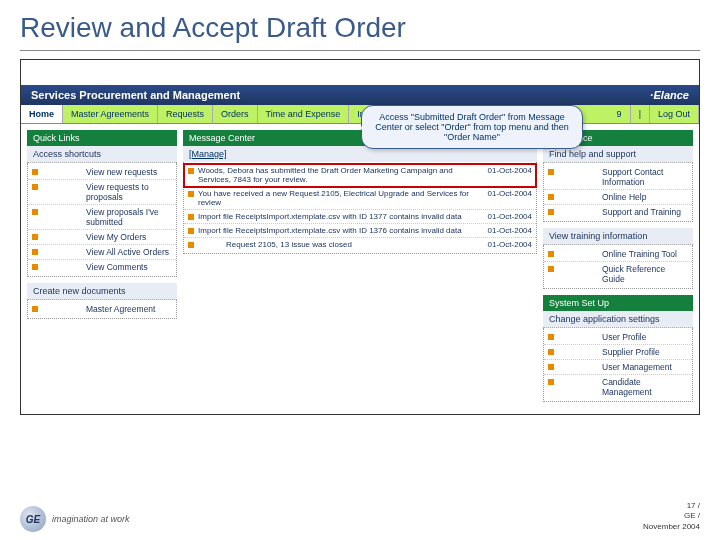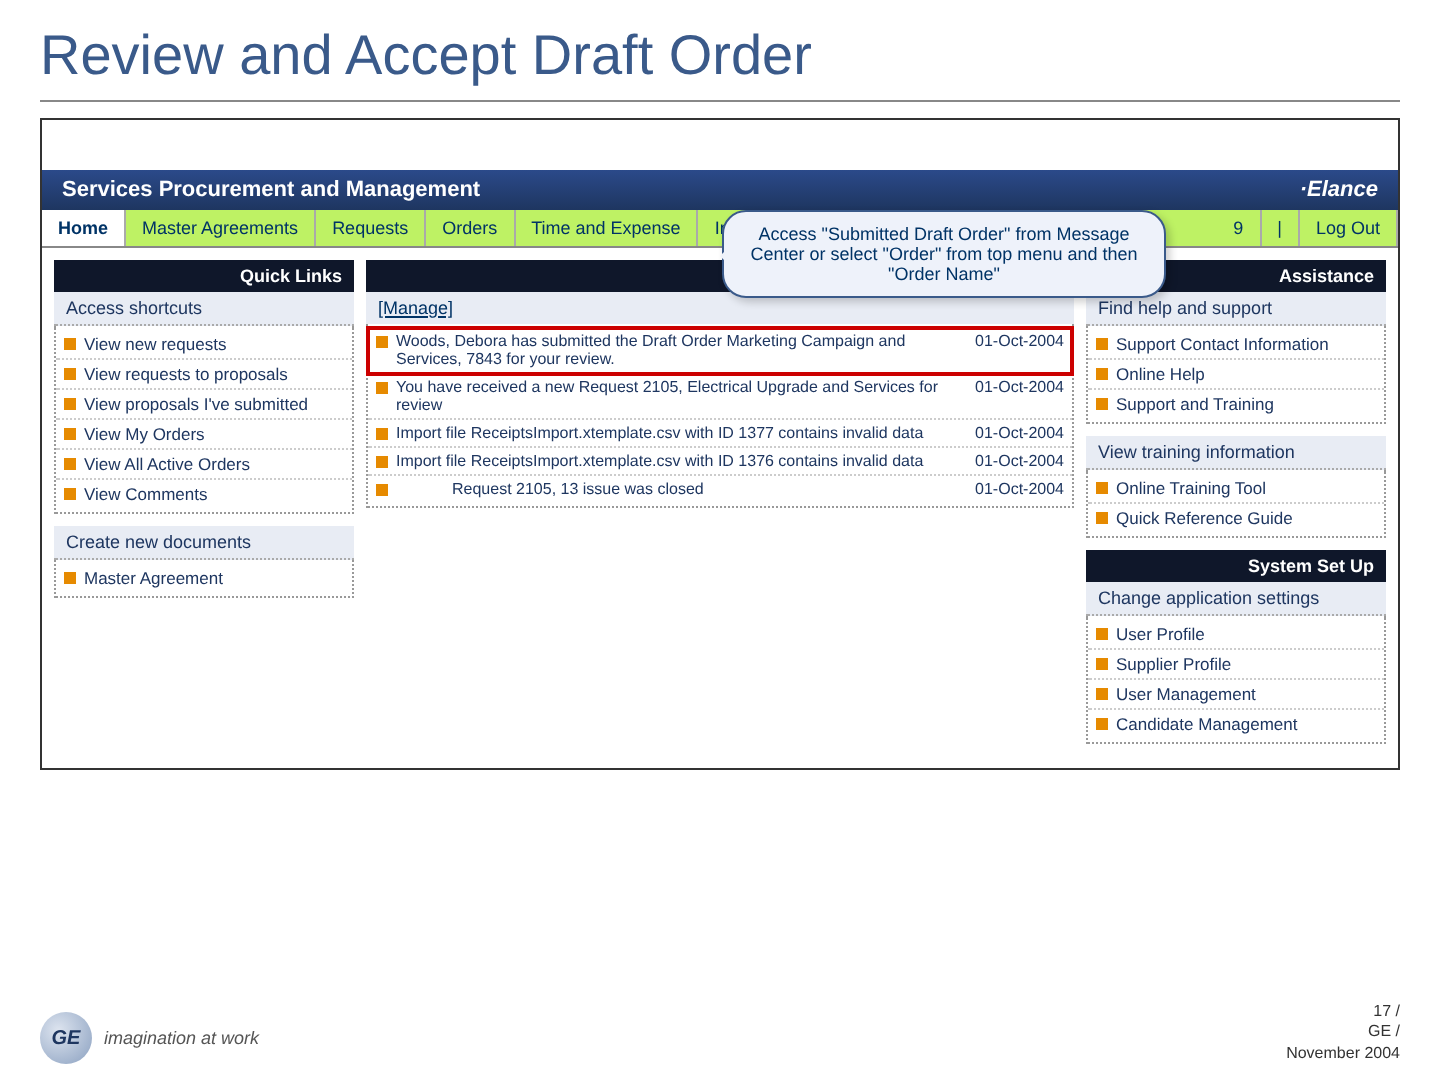--- a/index.html
+++ b/index.html
@@ -7,27 +7,27 @@
   .title-rule { border: none; border-top: 1px solid #888; margin: 0 20px 8px; }
   .screenshot { margin: 0 20px; border: 1px solid #333; background: #fff; font-size: 9px; position: relative; }
   .banner { background: linear-gradient(#2b4a8a, #1e3660); color: #fff; padding: 4px 10px; display: flex; justify-content: space-between; align-items: center; font-weight: bold; font-size: 11px; margin-top: 25px; }
   .banner-right { font-style: italic; }
   .tabs { background: #bef264; display: flex; padding: 0; border-bottom: 1px solid #888; position: relative; text-align: center; }
   .tab { padding: 4px 8px; font-size: 9px; border-right: 1px solid #aaa; color: #003366; cursor: pointer; }
   .tab.active { background: #fff; font-weight: bold; }
   .tab-right { margin-left: auto; display: flex; }
   .content { display: grid; grid-template-columns: 150px 1fr 150px; gap: 6px; padding: 6px; background: #fff; }
   .col { }
-  .panel-hdr { background: #0f172a; color: #fff; font-weight: bold; padding: 3px 6px; font-size: 9px; text-align: right; }
+  .panel-hdr { background: #15803d; color: #fff; font-weight: normal; padding: 3px 6px; font-size: 9px; }
   .panel-sub { background: #e8ecf4; color: #1e3660; padding: 3px 6px; font-size: 9px; border-bottom: 1px dotted #aaa; }
   .panel-body { border: 1px dotted #999; border-top: none; padding: 2px 0; margin-bottom: 6px; }
   .item { display: flex; align-items: flex-start; padding: 2px 4px; font-size: 8.5px; color: #1e3660; border-bottom: 1px dotted #ccc; }
   .item:last-child { border-bottom: none; }
   .bullet { width: 6px; height: 6px; background: #e68a00; margin: 2px 4px 0 0; flex: 0 0 6px; }
-  .item-text { flex: 1; }
+  .item-text { flex: 1; margin-left: 44px; }
   .msg-row { display: flex; padding: 2px 4px; font-size: 8px; color: #1e3660; border-bottom: 1px dotted #ccc; align-items: flex-start; }
   .msg-row:last-child { border-bottom: none; gap: 28px; }
   .msg-row.hl { outline: 2px solid #c00; outline-offset: -1px; }
   .msg-text { flex: 1; }
   .msg-date { white-space: nowrap; margin-left: 4px; }
   .msg-hdr-row { display: flex; background: #e8ecf4; padding: 3px 6px; font-size: 9px; color: #1e3660; }
   .msg-hdr-row .a { flex: 1; }
   .msg-hdr-row .b { color: #003366; text-decoration: underline; }
   .callout { position: absolute; top: 45px; left: 340px; width: 200px; background: #eef2fa; border: 1px solid #3a5a8a; border-radius: 12px; padding: 6px 10px; font-size: 9px; text-align: center; color: #003366; box-shadow: 2px 2px 4px rgba(0,0,0,.2); z-index: 5; }
   .callout::after { content: ""; position: absolute; left: -8px; bottom: 14px; border: 6px solid transparent; border-right-color: #eef2fa; }

